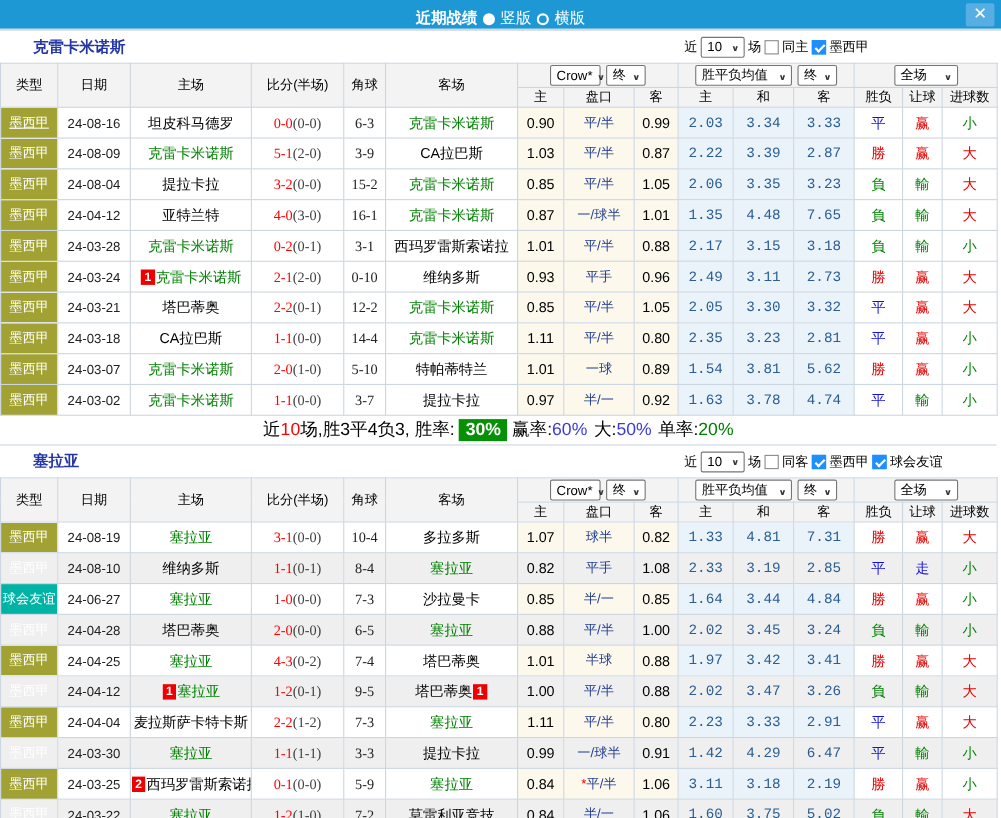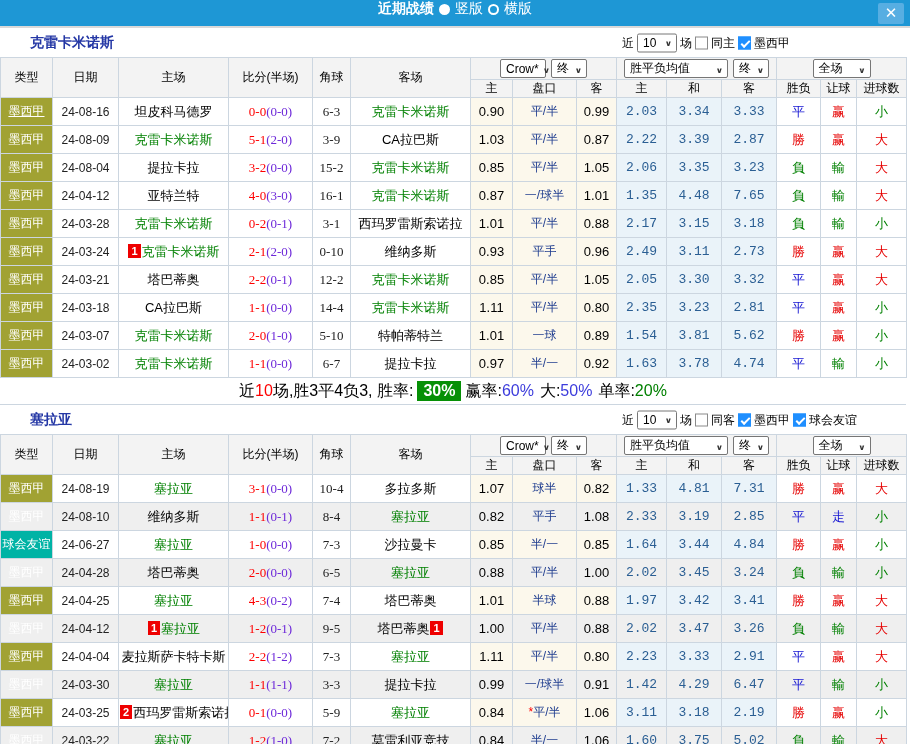--- a/index.html
+++ b/index.html
@@ -14,61 +14,61 @@
     --green:#008000;
     --blue:#1414d2;
     --navy:#1f3d8f;
     --euodds:#2a5e93;
     --hdrbg:#f3f3f3;
   }
   *{box-sizing:border-box;margin:0;padding:0}
   body{width:910px;height:744px;overflow:hidden;background:#fff;
        font-family:"Liberation Sans","DejaVu Sans",sans-serif;font-size:12px;color:#222}
   
-  .titlebar{position:relative;height:26px;background:var(--bar-blue);display:flex;align-items:flex-start;justify-content:center;color:#fff}
+  .titlebar{position:relative;height:26px;background:var(--bar-blue);display:flex;align-items:flex-end;justify-content:center;color:#fff}
   .title-group{display:flex;align-items:center;gap:5px}
   .title{font-size:14px;font-weight:bold}
   .radio{width:11px;height:11px;border-radius:50%;border:2px solid #fff;display:inline-block;background:transparent;cursor:pointer}
   .radio.checked{background:#fff}
   .radio-label{font-size:14px}
   .closebtn{position:absolute;right:6px;top:3px;width:26px;height:21px;background:#57aee2;border-radius:2px;
             color:#fff;font-size:15px;font-weight:bold;text-align:center;line-height:20px;cursor:pointer}
   .top-divider{height:2px;background:#d9d9d9}
   
   .sec-head{position:relative;height:29px;display:flex;align-items:center}
   .team-name{padding-left:30px;font-size:14px;font-weight:bold;color:#2437a5}
   .controls{position:absolute;left:622px;top:50%;transform:translateY(-50%);display:flex;align-items:center;gap:3px;font-size:12px;color:#000}
   .cb{width:13px;height:13px;border:1px solid #8a8a8a;background:#fff;display:inline-block;position:relative;cursor:pointer}
   .cb.checked{background:#1f8fff;border-color:#1f8fff}
   .cb.checked::after{content:"";position:absolute;left:4px;top:1px;width:3px;height:7px;border:solid #fff;border-width:0 2px 2px 0;transform:rotate(45deg)}
   
   .sel{display:inline-flex;align-items:center;justify-content:space-between;background:#fff;border:1px solid #767676;
        border-radius:2px;height:19px;padding:0 4px 0 5px;font-size:12px;color:#000;gap:4px;cursor:pointer}
   .caret::after{content:"∨";font-size:9px;font-weight:bold;color:#333;display:inline-block;transform:scaleY(.85)}
-  .sel.w-count{width:40px}.sel.w-crow{width:46px}.sel.w-final{width:36px}.sel.w-avg{width:104px}.sel.w-full{width:58px}
+  .sel.w-count{width:40px}.sel.w-crow{width:46px}.sel.w-final{width:36px}.sel.w-avg{width:88px}.sel.w-full{width:58px}
   
   table{border-collapse:collapse;table-layout:fixed;width:906px}
   td{border:1px solid var(--border);text-align:center;height:28px;padding:0;white-space:nowrap;overflow:hidden;font-size:12px}
   thead td{background:var(--hdrbg);color:#000}
   .h-top td{height:22px}
   .h-sub td{height:15px;font-size:12px}
   .grp{vertical-align:middle}
   .grp-inner{display:flex;align-items:center;justify-content:center;gap:5px}
   tr.alt td{background:var(--alt)}
   td.c-type{background:var(--olive)}
   td.c-type.friendly{background:var(--teal)}
   .lg-link{color:#fff;font-size:12px;text-decoration:none;cursor:pointer}
   .lg-link.hovered{text-decoration:underline}
   td.c-date{color:#222}
   td.c-team{font-size:13px;color:#000}
   .team-txt.green{color:var(--green)}
   .badge{display:inline-block;background:#ee0000;color:#fff;font-size:11px;font-weight:bold;line-height:14px;padding:0 3px;margin:0 1px;vertical-align:1px}
   td.c-score,td.c-corner{font-family:"Liberation Serif",serif;font-size:13px}
   .s-main{color:#fe0000}
-  .s-half{color:#6d28d9}
+  .s-half{color:#404040}
   td.c-cream{background:var(--cream);font-family:Liberation Sans, sans-serif;font-size:13px;color:#000}
   td.c-hcp{font-family:"Liberation Sans",sans-serif;font-size:12px;color:var(--navy)}
   .hcp-star{color:#fe0000}
   td.c-blue{background:var(--ltblue);font-family:Liberation Mono, monospace;font-size:13px;color:var(--euodds)}
   td.c-res{font-size:13px}
   .t-red{color:var(--red)}.t-green{color:var(--green)}.t-blue{color:var(--blue)}
   
   .summary{height:27px;line-height:26px;text-align:center;font-size:16px;color:#000;border-bottom:1px solid var(--border);width:906px}
   .summary .num-red{color:#fe0000}
   .summary .pct-box{display:inline-block;background:#069006;color:#fff;font-weight:bold;padding:0 6px;line-height:20px;margin:0 4px}
@@ -330,21 +330,21 @@
     <td class="c-blue">5.62</td>
     <td class="c-res t-red">勝</td>
     <td class="c-res t-red">赢</td>
     <td class="c-res t-green">小</td>
   </tr>
       <tr>
     <td class="c-type"><a class="lg-link">墨西甲</a></td>
     <td class="c-date">24-03-02</td>
     <td class="c-team"><span class="team-txt green">克雷卡米诺斯</span></td>
     <td class="c-score"><span class="s-main">1-1</span><span class="s-half">(0-0)</span></td>
-    <td class="c-corner">6-7</td>
+    <td class="c-corner">3-7</td>
     <td class="c-team"><span class="team-txt">提拉卡拉</span></td>
     <td class="c-cream">0.97</td>
     <td class="c-cream c-hcp"><span>半/一</span></td>
     <td class="c-cream">0.92</td>
     <td class="c-blue">1.63</td>
     <td class="c-blue">3.78</td>
     <td class="c-blue">4.74</td>
     <td class="c-res t-blue">平</td>
     <td class="c-res t-green">輸</td>
     <td class="c-res t-green">小</td>

